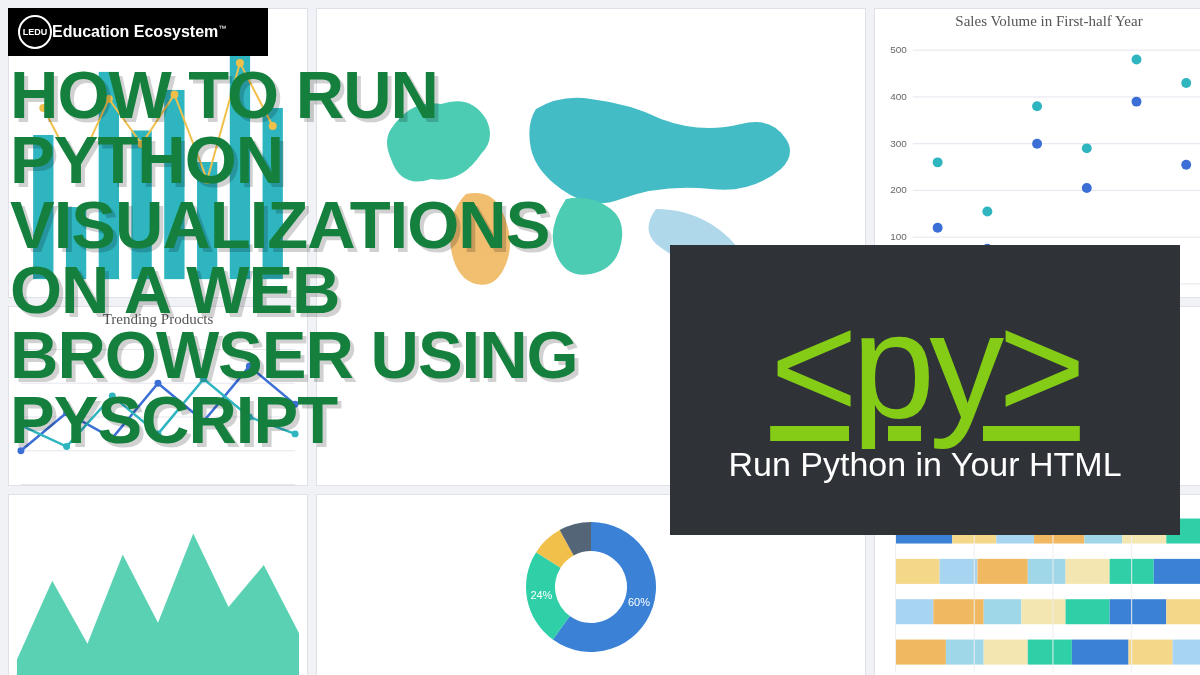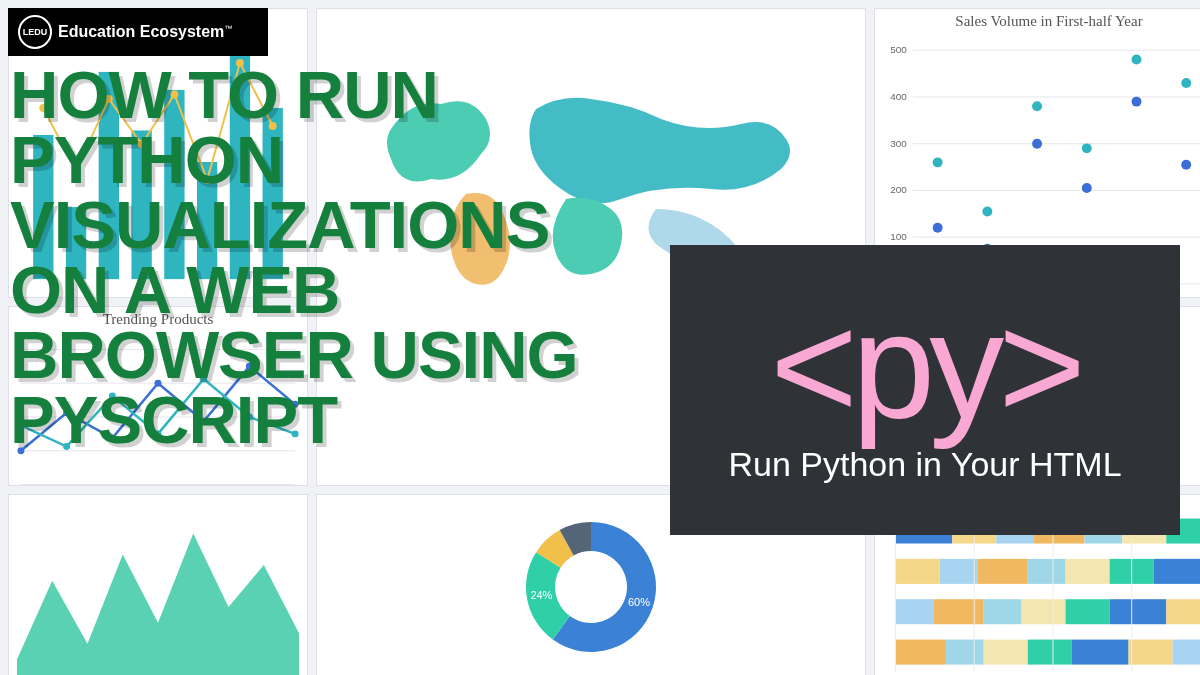--- a/index.html
+++ b/index.html
@@ -81,21 +81,21 @@
     position: absolute;
     top: 8px;
     left: 8px;
     width: 260px;
     height: 48px;
     background: #000;
     color: #fff;
     display: flex;
     align-items: center;
     padding: 0 10px;
-    gap: 6px;
+    gap: 0;
     z-index: 50;
   }
   .logo-circle {
     width: 34px; height: 34px;
     border: 2px solid #fff;
     border-radius: 50%;
     display:flex; align-items:center; justify-content:center;
     font-size: 9px; font-weight:700;
   }
   .logo-text { font-size: 16px; font-weight: 600; }
@@ -123,26 +123,27 @@
     height: 290px;
     background: #2f3337;
     color: #fff;
     display: flex;
     flex-direction: column;
     align-items: center;
     justify-content: center;
     z-index: 60;
   }
   .pyscript-logo {
-    color: #f9a8d4;
+    color: #84cc16;
     font-size: 150px;
     line-height: 0.92;
     font-weight: 400;
     font-family: Helvetica, Arial, sans-serif;
     letter-spacing: -6px;
+    text-decoration: underline;
   }
   .pyscript-tagline {
     color: #fff;
     font-size: 34px;
     margin-top: 10px;
     font-weight: 400;
   }
 
   
   .axis-text { font-size: 10px; fill: #666; font-family: Arial; }

